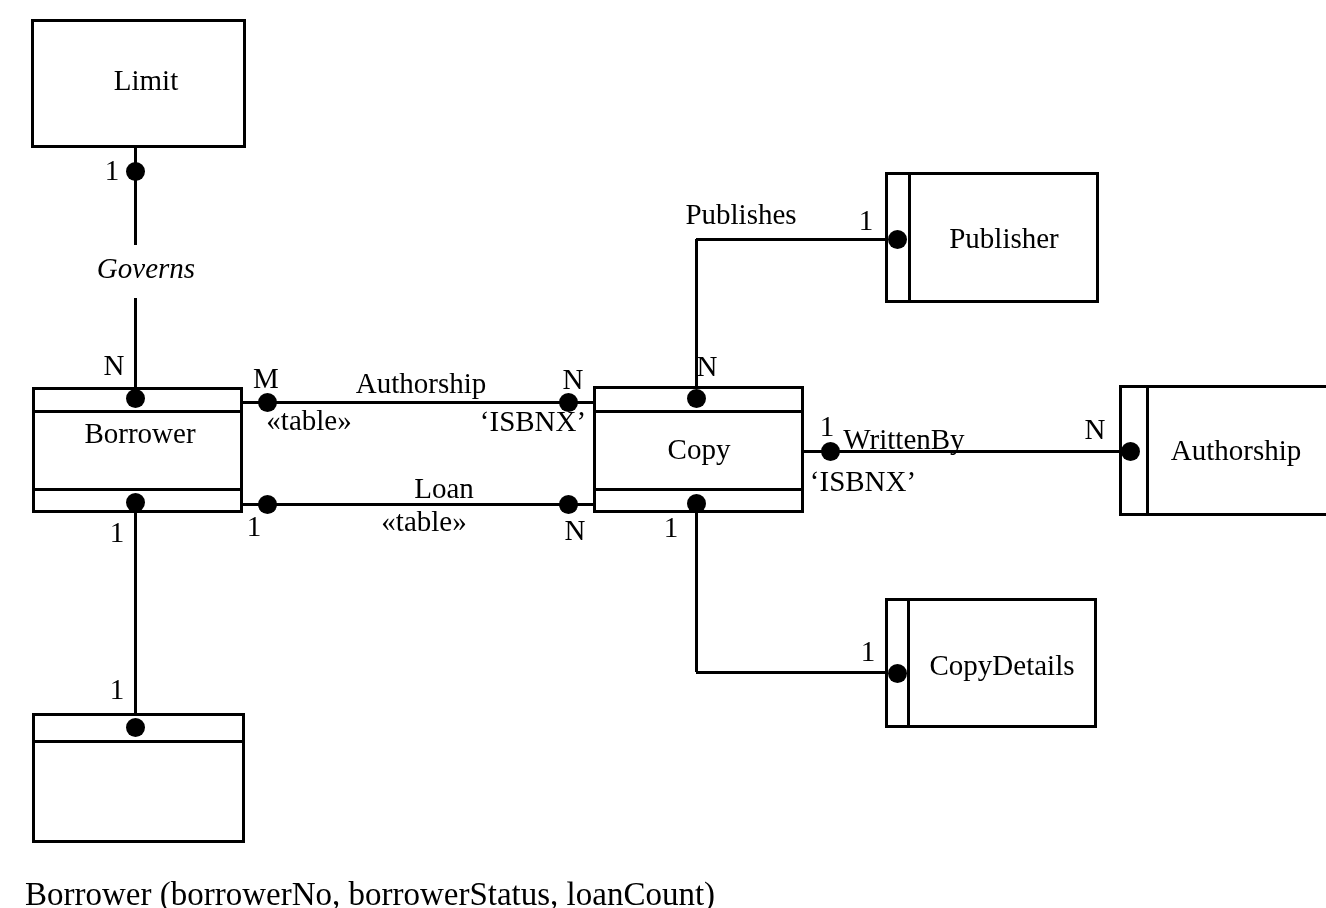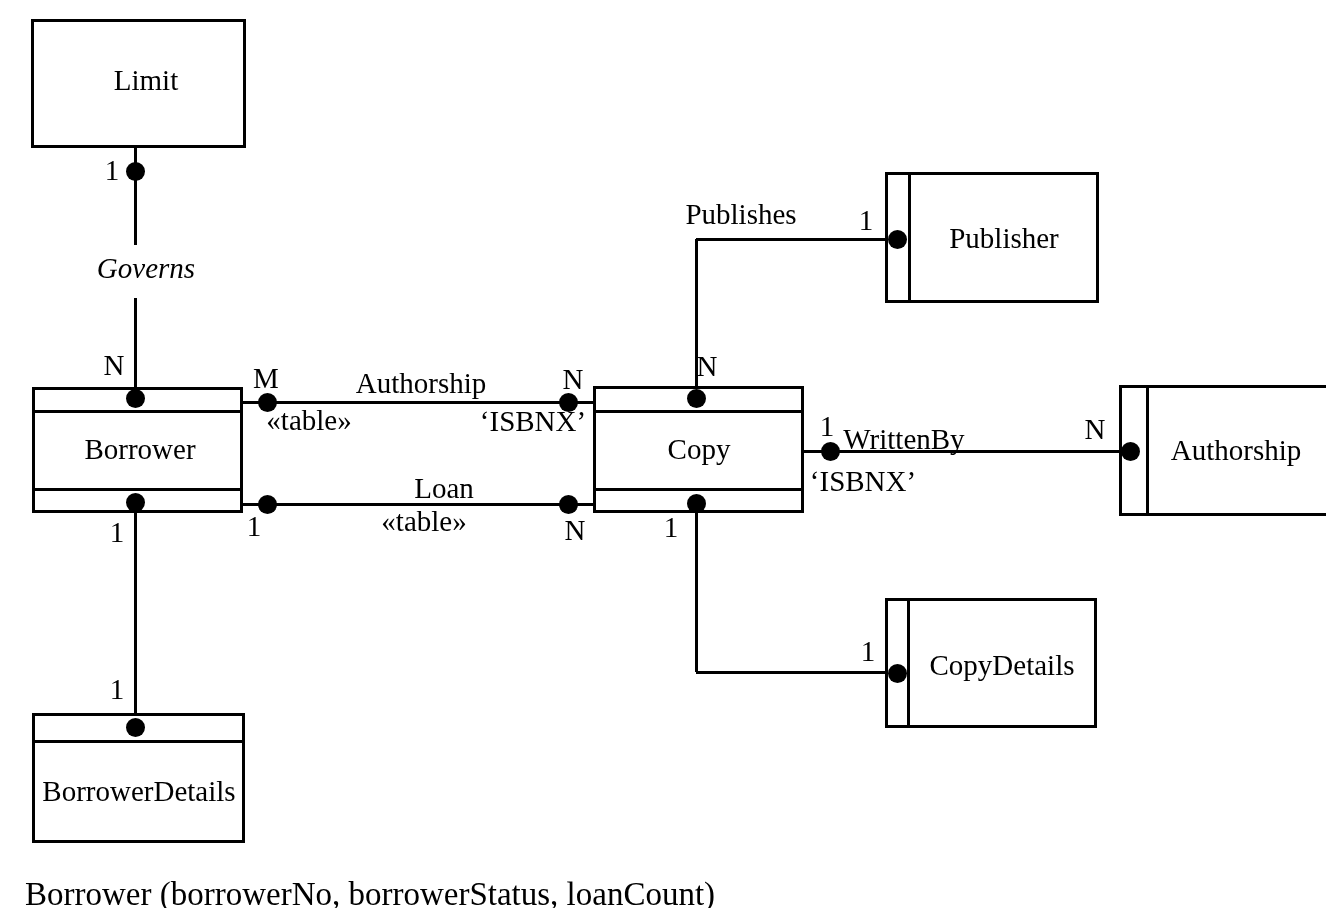--- a/index.html
+++ b/index.html
@@ -56,37 +56,36 @@
 </head>
 <body>
 
 <div id="stage">
   <div class="caption">Borrower (borrowerNo, borrowerStatus, loanCount)</div>
 <div class="entity" style="left: 31px; top: 19px; width: 215px; height: 129px;"></div>
     <div class="lbl" style="left: 146px; top: 80px;">Limit</div>
     <div class="entity" style="left: 32px; top: 387px; width: 211px; height: 126px;"></div>
     <div class="hline" style="left: 32px; top: 410px; width: 211px;"></div>
     <div class="hline" style="left: 32px; top: 488px; width: 211px;"></div>
-    <div class="lbl" style="left: 140px; top: 449px; text-align: right;">Borrower</div>
+    <div class="lbl" style="left: 140px; top: 433px; text-align: right;">Borrower</div>
     <div class="entity" style="left: 593px; top: 386px; width: 211px; height: 127px;"></div>
     <div class="hline" style="left: 593px; top: 410px; width: 211px;"></div>
     <div class="hline" style="left: 593px; top: 488px; width: 211px;"></div>
     <div class="lbl" style="left: 699px; top: 449px;">Copy</div>
     <div class="entity" style="left: 885px; top: 172px; width: 214px; height: 131px;"></div>
     <div class="vline" style="left: 908px; top: 172px; height: 131px;"></div>
     <div class="lbl" style="left: 1004px; top: 238px;">Publisher</div>
     <div class="entity" style="left: 1119px; top: 385px; width: 221px; height: 131px;"></div>
     <div class="vline" style="left: 1146px; top: 385px; height: 131px;"></div>
     <div class="lbl" style="left: 1236px; top: 450px;">Authorship</div>
     <div class="entity" style="left: 885px; top: 598px; width: 212px; height: 130px;"></div>
     <div class="vline" style="left: 907px; top: 598px; height: 130px;"></div>
     <div class="lbl" style="left: 1002px; top: 665px;">CopyDetails</div>
     <div class="entity" style="left: 32px; top: 713px; width: 213px; height: 130px;"></div>
     <div class="hline" style="left: 32px; top: 740px; width: 213px;"></div>
-    <div class="lbl" style="left: 139px; top: 791px;">BorrowerDetails</div>
     <div class="vline" style="left: 133.5px; top: 148px; height: 97px;"></div>
     <div class="vline" style="left: 133.5px; top: 298px; height: 89px;"></div>
     <div class="hline" style="left: 243px; top: 400.5px; width: 350px;"></div>
     <div class="hline" style="left: 243px; top: 502.5px; width: 350px;"></div>
     <div class="vline" style="left: 694.5px; top: 239px; height: 147px;"></div>
     <div class="hline" style="left: 696px; top: 237.5px; width: 189px;"></div>
     <div class="hline" style="left: 804px; top: 449.5px; width: 315px;"></div>
     <div class="vline" style="left: 694.5px; top: 513px; height: 159px;"></div>
     <div class="hline" style="left: 696px; top: 670.5px; width: 189px;"></div>
     <div class="vline" style="left: 133.5px; top: 513px; height: 200px;"></div>

